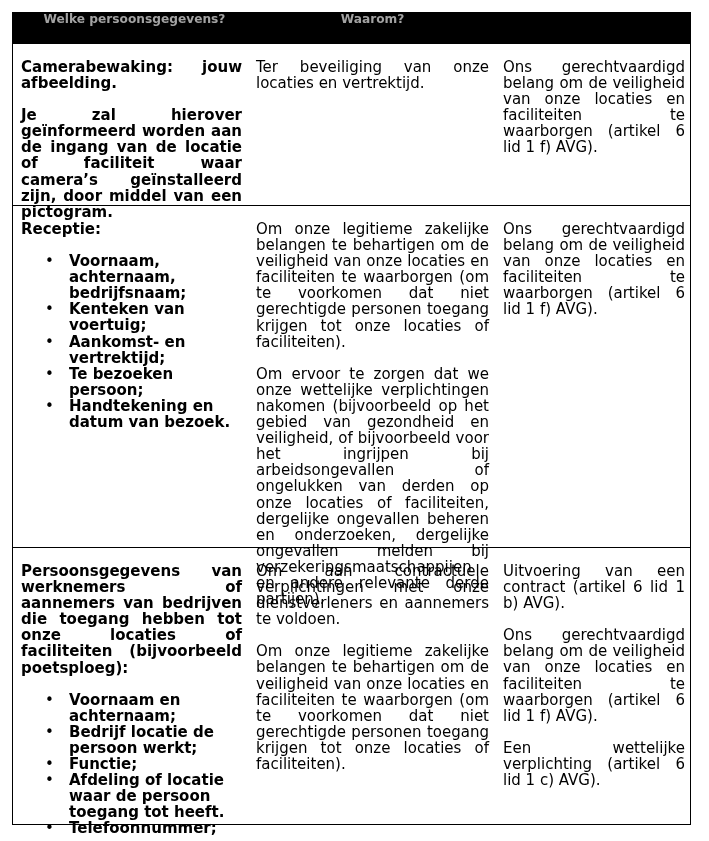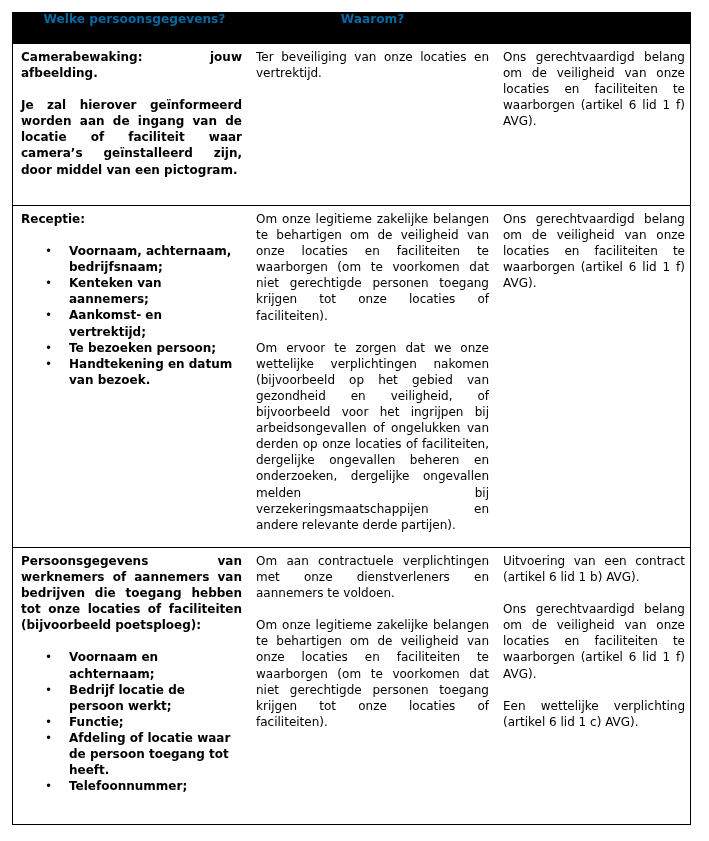--- a/index.html
+++ b/index.html
@@ -20,44 +20,44 @@
       left: 12px;
       top: 12px;
       width: 679px;
       border: 1px solid #000;
       box-sizing: border-box;
       border-top: none;
     }
     .thead {
       display: flex;
       background: #000;
-      color: #0369a1;
+      color: #a3a3a3;
       height: 32px;
       font-weight: bold;
       font-size: 12.2px;
     }
     .th {
       padding-top: 1px;
       text-align: center;
       box-sizing: border-box;
     }
     .c1 { width: 235px; padding: 0 6px 0 8px; box-sizing: border-box; }
     .c2 { width: 247px; padding: 0 6px 0 8px; box-sizing: border-box; }
     .c3 { width: 195px; padding: 0 5px 0 8px; box-sizing: border-box; }
     .thead .c1 { padding-left: 8px; padding-right: 0; }
     .row {
       display: flex;
       border-top: 1px solid #000;
     }
     .row.first { border-top: none; }
     .cell {
-      font-size: 12px;
+      font-size: 15px;
       line-height: 16.1px;
       text-align: justify;
-      padding-top: 5px;
+      padding-top: 15px;
       box-sizing: border-box;
     }
     .cell p {
       margin: 0 0 16px 0;
     }
     .cell p:last-child { margin-bottom: 0; }
     .bold { font-weight: bold; }
     .r1 { height: 161px; }
     .r2 { height: 341px; }
     .r3 { height: 276px; }
@@ -99,21 +99,21 @@
     <div class="cell c3">
       <p>Ons gerechtvaardigd belang om de veiligheid van onze locaties en faciliteiten te waarborgen (artikel 6 lid 1 f) AVG).</p>
     </div>
   </div>
 
   <div class="row r2">
     <div class="cell c1">
       <p class="bold">Receptie:</p>
       <ul>
         <li>Voornaam, achternaam, bedrijfsnaam;</li>
-        <li>Kenteken van aannemers;</li>
+        <li>Kenteken van voertuig;</li>
         <li>Aankomst- en vertrektijd;</li>
         <li>Te bezoeken persoon;</li>
         <li>Handtekening en datum van bezoek.</li>
       </ul>
     </div>
     <div class="cell c2">
       <p>Om onze legitieme zakelijke belangen te behartigen om de veiligheid van onze locaties en faciliteiten te waarborgen (om te voorkomen dat niet gerechtigde personen toegang krijgen tot onze locaties of faciliteiten).</p>
       <p>Om ervoor te zorgen dat we onze wettelijke verplichtingen nakomen (bijvoorbeeld op het gebied van gezondheid en veiligheid, of bijvoorbeeld voor het ingrijpen bij arbeidsongevallen of ongelukken van derden op onze locaties of faciliteiten, dergelijke ongevallen beheren en onderzoeken, dergelijke ongevallen melden bij verzekeringsmaatschappijen en andere relevante derde partijen).</p>
     </div>
     <div class="cell c3">

